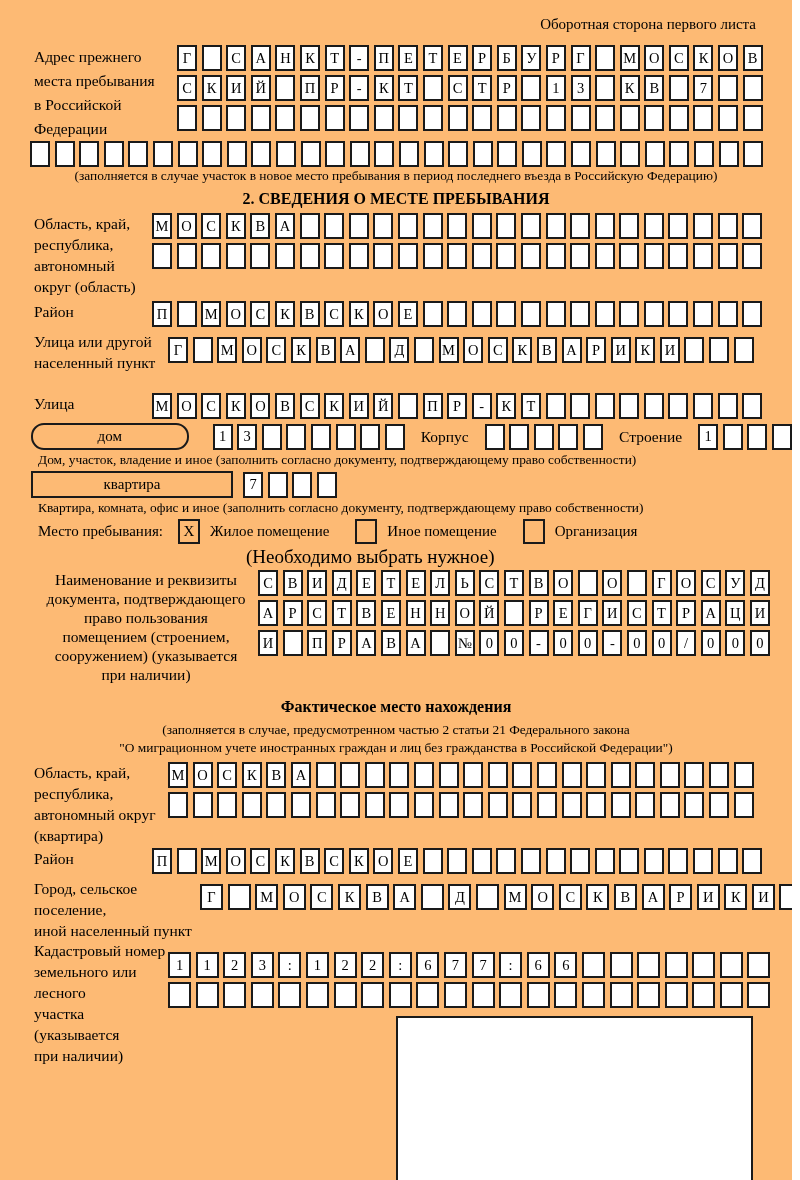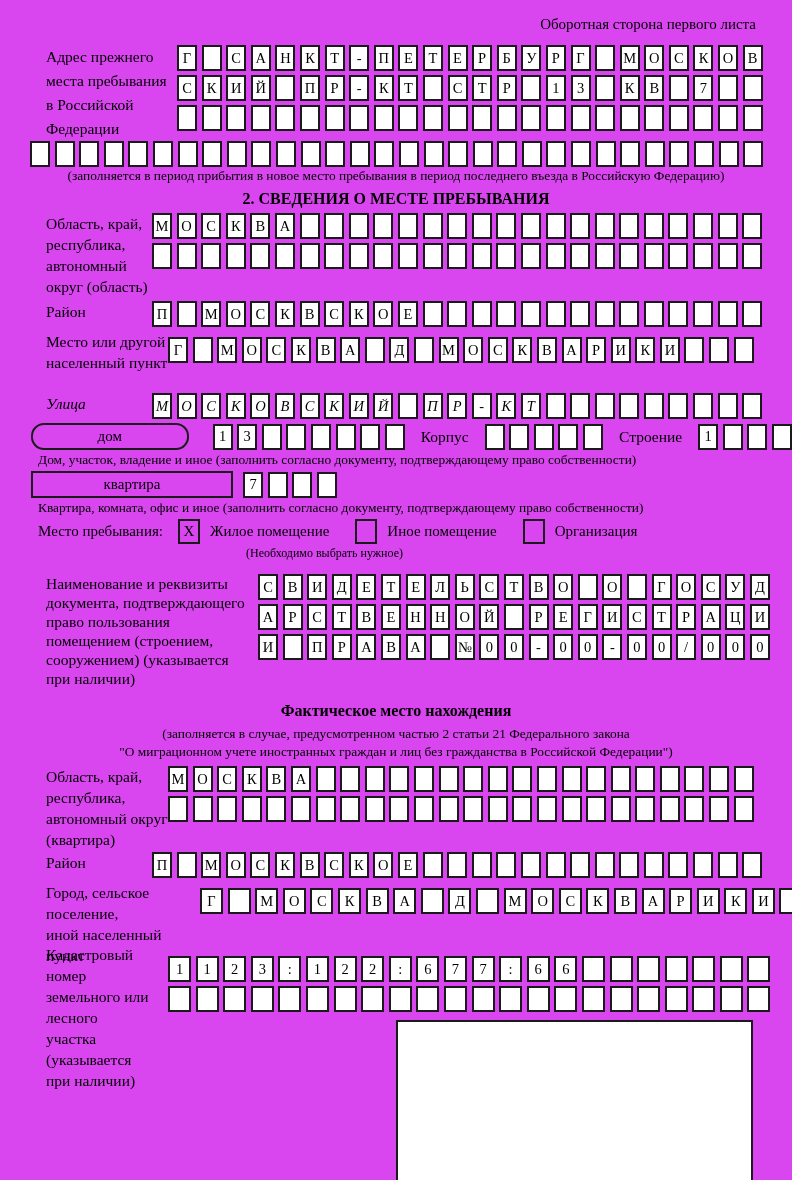--- a/index.html
+++ b/index.html
@@ -1,20 +1,20 @@
 <!DOCTYPE html>
 <html><head>
 <meta charset="utf-8">
 <style>
   html,body{margin:0;padding:0;background:#fff;}
-  .page{width:792px;height:1180px;background:#d946ef;color:#000;overflow:hidden;
+  .page{width:792px;height:1180px;background:#fdba74;color:#000;overflow:hidden;
         font-family:"Liberation Serif","DejaVu Serif",serif;font-size:15px;position:relative;}
   .hdr{text-align:right;padding:16px 36px 0 0;font-size:15px;}
   .field{display:flex;align-items:flex-start;margin-bottom:4px;}
-  .label{font-size:15.5px;line-height:22px;padding-left:46px;box-sizing:border-box;flex:0 0 auto;}
+  .label{font-size:15.5px;line-height:22px;padding-left:34px;box-sizing:border-box;flex:0 0 auto;}
   .label.tall{line-height:24px;height:92px;overflow:visible;}
   .label.capped{height:58px;overflow:visible;line-height:21px;}
   .lw152{width:152px}.lw168{width:168px}.lw177{width:177px}.lw258{width:258px}
   .rowstack>.cells{margin-bottom:4px;}
   .cells{display:flex;gap:4.6px;}
   .cell{flex:0 0 20px;width:20px;height:26px;border:2px solid #1a1a1a;box-sizing:border-box;
         display:flex;align-items:center;justify-content:center;font-size:14.5px;background:#fff;}
   .cells.big .cell{flex-basis:23px;width:23px;}
   .note{font-size:13.4px;text-align:center;margin:1px 0 5px;}
   .note-left{font-size:13.4px;margin:0 0 3px 38px;}
@@ -23,22 +23,22 @@
   .named-box{height:27px;border:2px solid #1a1a1a;box-sizing:border-box;display:flex;
              align-items:center;justify-content:center;font-size:15px;}
   .nb-dom{width:168px;margin-right:24px;border-radius:13px;}
   .nb-kv{width:202px;margin-right:10px;text-align:right;}
   .inline-label{font-size:15.5px;padding:0 16px;}
   .mesto{display:flex;align-items:center;margin:3px 0 0 38px;}
   .mesto-label{width:140px;}
   .checkbox{width:22px;height:25px;border:2px solid #1a1a1a;box-sizing:border-box;display:flex;
             align-items:center;justify-content:center;font-size:15px;}
   .opt-label{margin:0 26px 0 10px;}
-  .mesto-note{font-size:12px;margin:2px 0 13px 246px;}
-  .doc-label{line-height:19px;}
+  .mesto-note{font-size:19px;margin:2px 0 2px 246px;}
+  .doc-label{line-height:19px;text-align:center;}
   .fact-note{font-size:13.4px;text-align:center;line-height:18px;margin-bottom:5px;}
   .stamp-wrap{margin-left:380px;width:392px;margin-top:2px;}
   .stamp-box{width:357px;height:176px;border:2px solid #1a1a1a;box-sizing:border-box;margin-left:16px;background:#fff;}
 </style>
 </head>
 <body>
 
 <div class="page">
 
   <div class="hdr">Оборотная сторона первого листа</div>
@@ -156,21 +156,21 @@
       <div class="cell"></div>
       <div class="cell"></div>
       <div class="cell"></div>
       <div class="cell"></div>
       <div class="cell"></div>
       <div class="cell"></div>
       <div class="cell"></div>
       <div class="cell"></div>
       <div class="cell"></div>
     </div>
-  <div class="note">(заполняется в период прибытия в новое место пребывания в период последнего въезда в Российскую Федерацию)</div>
+  <div class="note">(заполняется в случае участок в новое место пребывания в период последнего въезда в Российскую Федерацию)</div>
 
   <div class="sec-title">2. СВЕДЕНИЯ О МЕСТЕ ПРЕБЫВАНИЯ</div>
 
   <div class="field">
     <div class="label lw152 capped">
       <div>Область, край,</div>
       <div>республика,</div>
       <div>автономный</div>
       <div>округ (область)</div>
     </div>
@@ -258,21 +258,21 @@
         <div class="cell"></div>
         <div class="cell"></div>
         <div class="cell"></div>
         <div class="cell"></div>
         <div class="cell"></div>
       </div>
   </div>
 
   <div class="field">
     <div class="label lw168 capped">
-      <div>Место или другой</div>
+      <div>Улица или другой</div>
       <div>населенный пункт</div>
     </div>
     <div class="cells" style="margin-top:6px;">
         <div class="cell">Г</div>
         <div class="cell"></div>
         <div class="cell">М</div>
         <div class="cell">О</div>
         <div class="cell">С</div>
         <div class="cell">К</div>
         <div class="cell">В</div>
@@ -289,21 +289,21 @@
         <div class="cell">Р</div>
         <div class="cell">И</div>
         <div class="cell">К</div>
         <div class="cell">И</div>
         <div class="cell"></div>
         <div class="cell"></div>
         <div class="cell"></div>
       </div>
   </div>
 
-  <div class="field" style="margin-top:0;font-style:italic;">
+  <div class="field" style="margin-top:0;">
     <div class="label lw152">Улица</div>
     <div class="cells">
         <div class="cell">М</div>
         <div class="cell">О</div>
         <div class="cell">С</div>
         <div class="cell">К</div>
         <div class="cell">О</div>
         <div class="cell">В</div>
         <div class="cell">С</div>
         <div class="cell">К</div>

